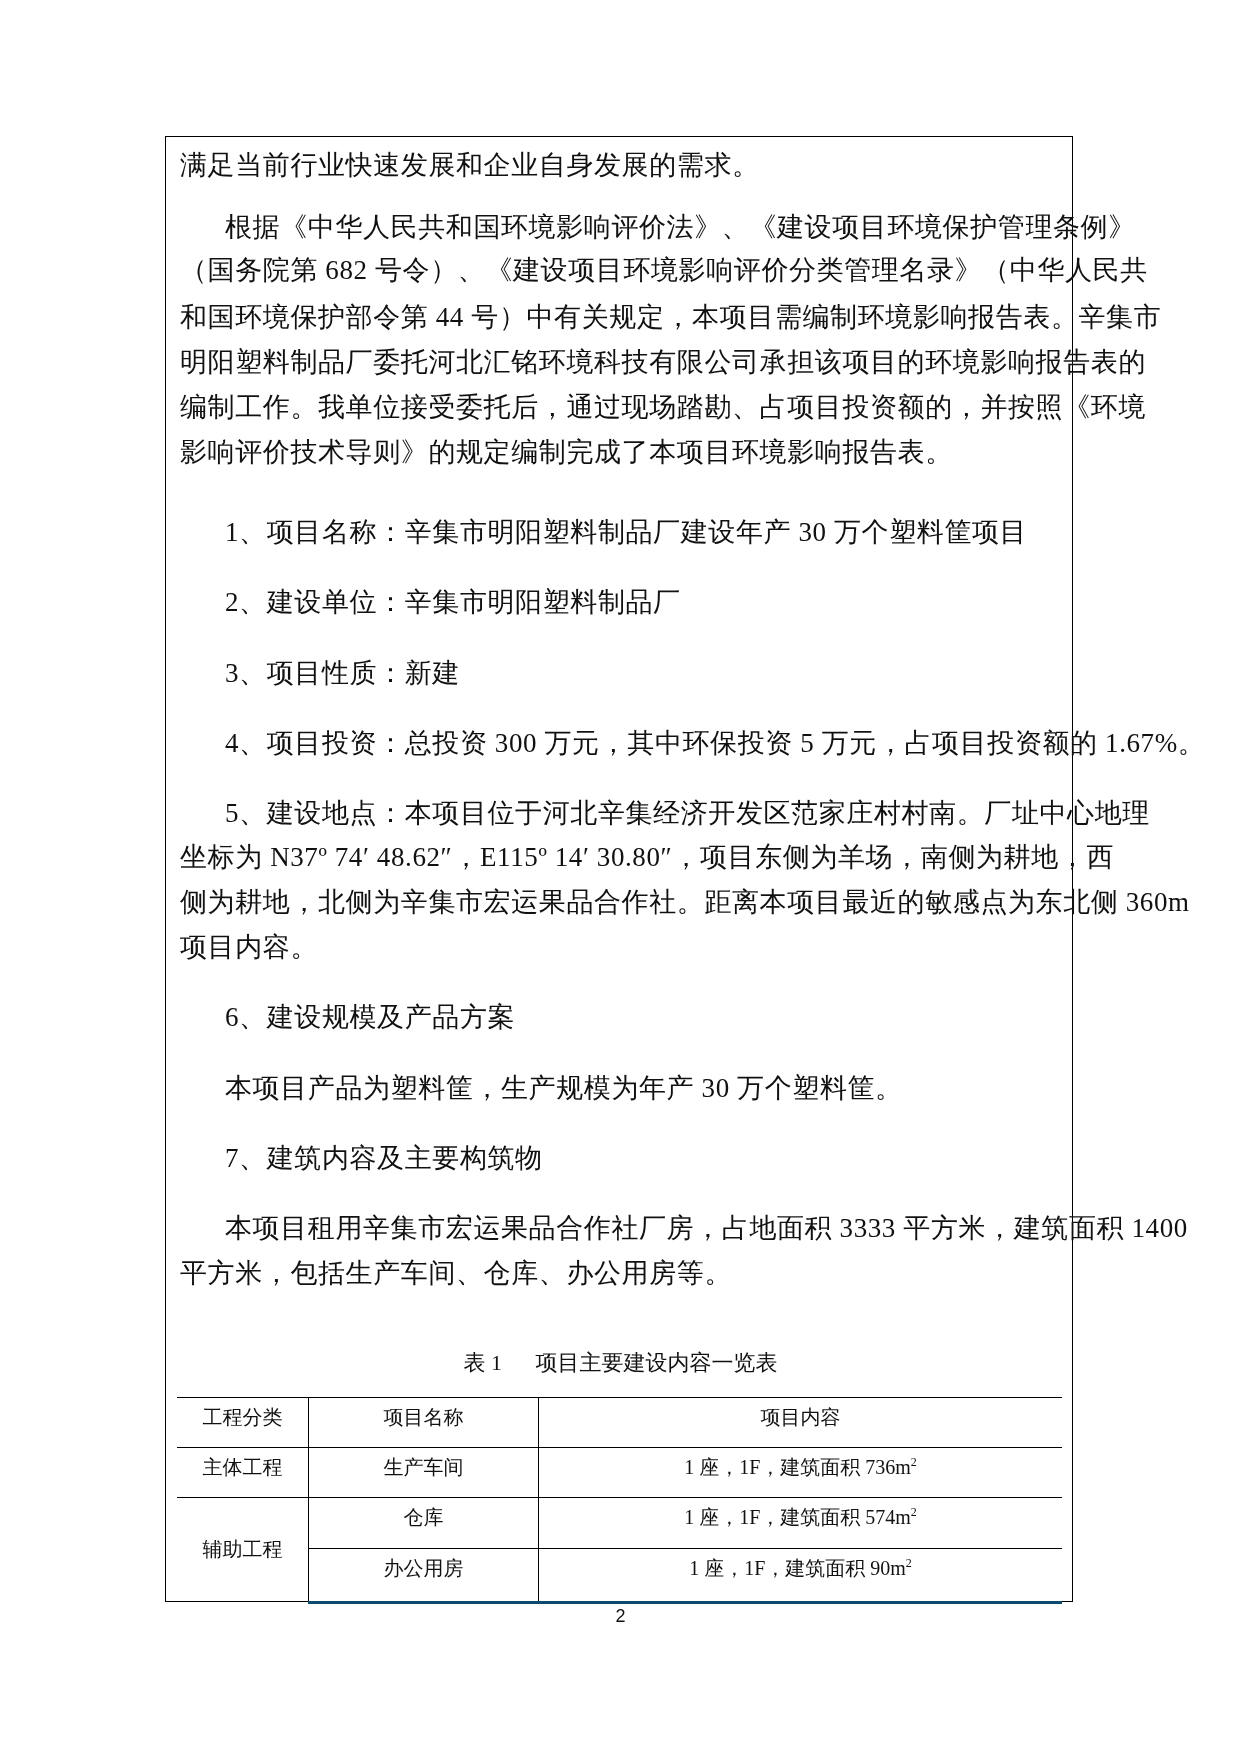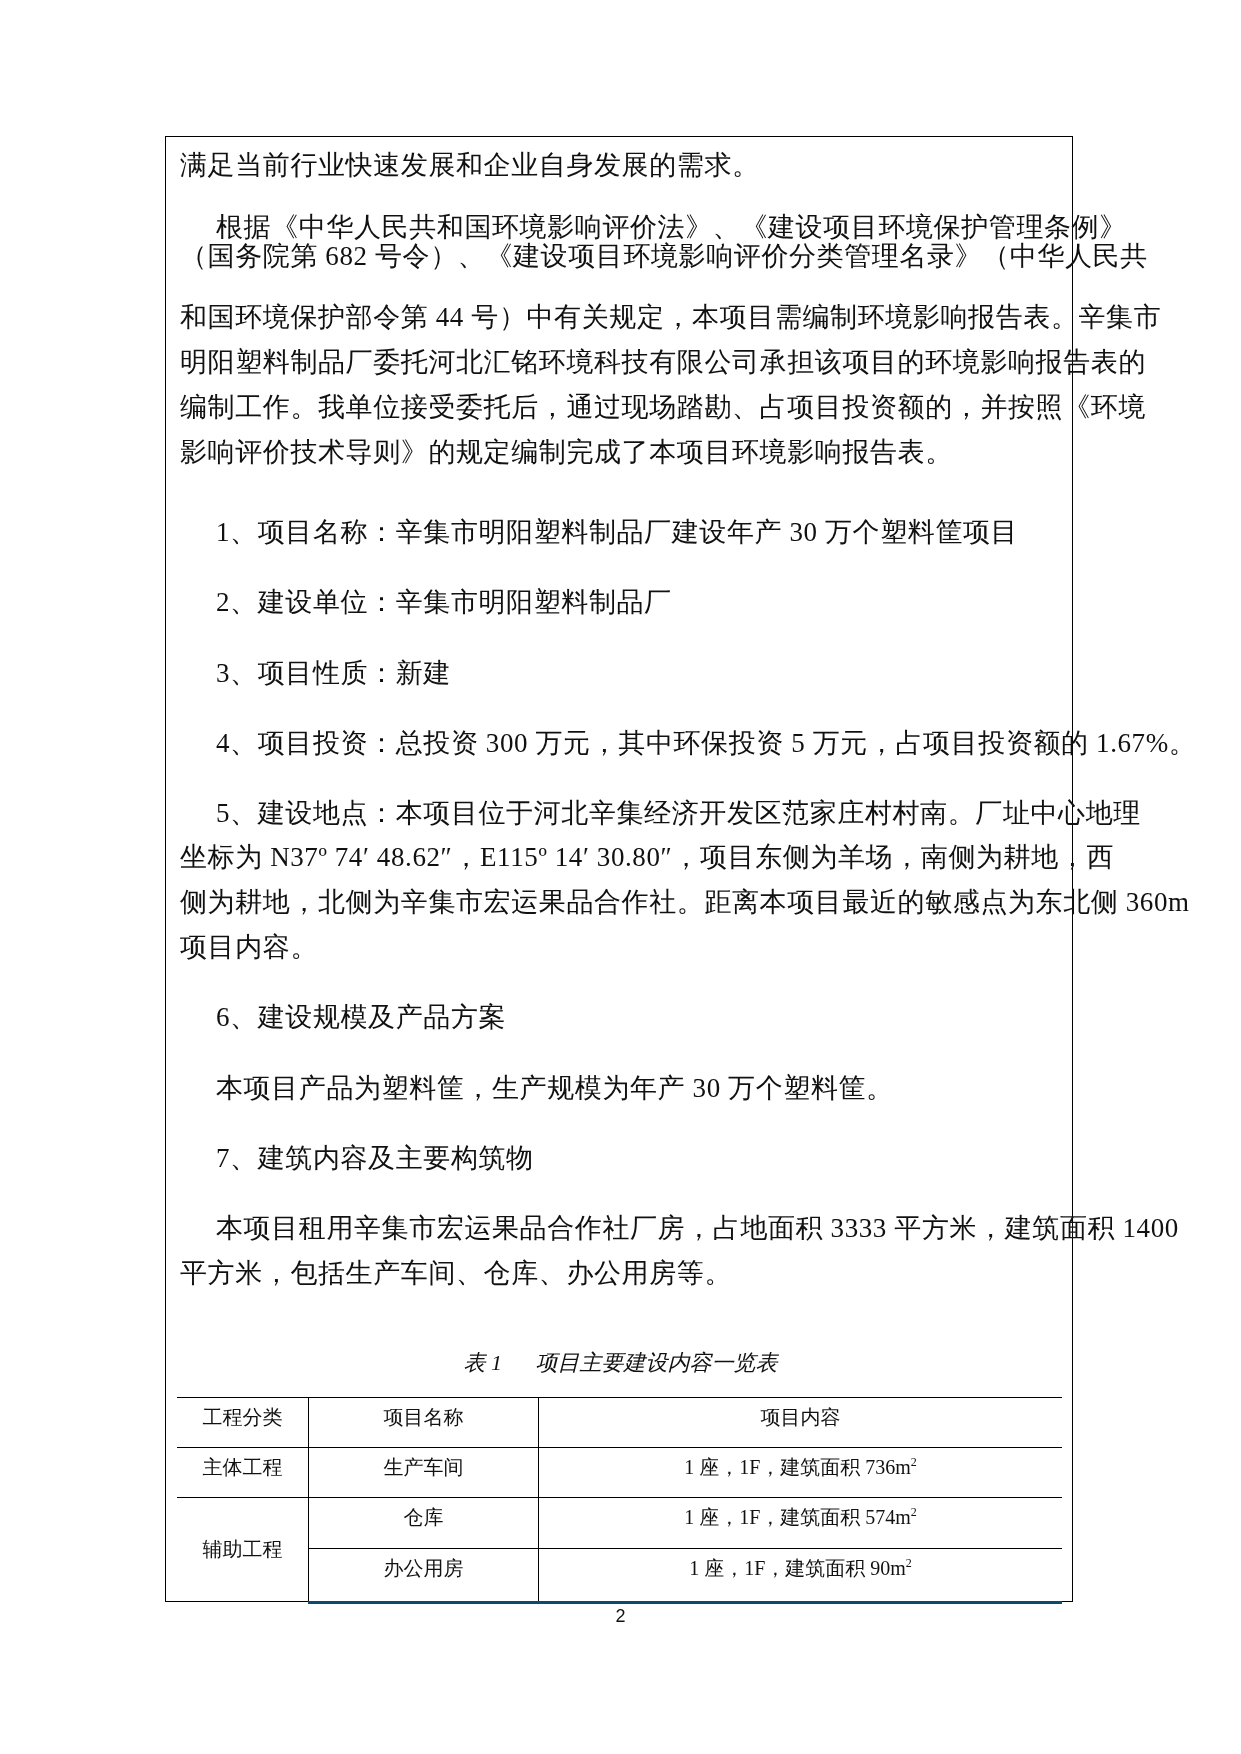--- a/index.html
+++ b/index.html
@@ -1,42 +1,42 @@
 <!DOCTYPE html>
 <html><head>
 <meta charset="utf-8">
 <style>
   html, body { margin: 0; padding: 0; background: #ffffff; }
   body { width: 1241px; height: 1754px; position: relative; overflow: hidden;
          font-family: "Liberation Serif", "DejaVu Serif", serif; color: #111; }
   .frame { position: absolute; left: 165px; top: 136px; width: 908px; height: 1466px;
            border: 1.5px solid #000; box-sizing: border-box; }
   .line { position: absolute; left: 180px; font-size: 27px; line-height: 30px; white-space: nowrap; letter-spacing: 0.6px; }
-  .ind { left: 216px; }
+  .ind { left: 225px; }
   .caption { position: absolute; left: 0; width: 1241px; text-align: center; font-size: 22px; top: 1348px; }
-  .caption span { margin: 16px 14px; font-style: italic; }
+  .caption span { margin: 16px 14px; }
   table.t { position: absolute; left: 177px; top: 1397px; width: 885px; border-collapse: collapse;
             font-size: 20px; }
   table.t td { border-top: 1.3px solid #000; text-align: center; vertical-align: top; padding-top: 6px; }
   table.t tr.last td { border-bottom: 3px solid #0c4a6e; }
   table.t td.c1 { width: 129px; border-right: 1.3px solid #000; }
   table.t td.c2 { width: 227px; border-right: 1.3px solid #000; }
   table.t td.mid { vertical-align: middle; padding-top: 0; }
   .pageno { position: absolute; left: 0; width: 1241px; text-align: center; top: 1606px;
             font-family: "Liberation Sans", sans-serif; font-size: 18px; }
   sup { font-size: 12px; }
 </style>
 </head>
 <body>
 
 <div class="frame"></div>
 
 <div class="line" style="top:150px">满足当前行业快速发展和企业自身发展的需求。</div>
 <div class="line ind" style="top:212px">根据《中华人民共和国环境影响评价法》、《建设项目环境保护管理条例》</div>
-<div class="line" style="top:241px">（国务院第 682 号令）、《建设项目环境影响评价分类管理名录》（中华人民共</div>
+<div class="line" style="top:255px">（国务院第 682 号令）、《建设项目环境影响评价分类管理名录》（中华人民共</div>
 <div class="line" style="top:302px">和国环境保护部令第 44 号）中有关规定，本项目需编制环境影响报告表。辛集市</div>
 <div class="line" style="top:347px">明阳塑料制品厂委托河北汇铭环境科技有限公司承担该项目的环境影响报告表的</div>
 <div class="line" style="top:392px">编制工作。我单位接受委托后，通过现场踏勘、占项目投资额的，并按照《环境</div>
 <div class="line" style="top:437px">影响评价技术导则》的规定编制完成了本项目环境影响报告表。</div>
 
 <div class="line ind" style="top:517px">1、项目名称：辛集市明阳塑料制品厂建设年产 30 万个塑料筐项目</div>
 <div class="line ind" style="top:587px">2、建设单位：辛集市明阳塑料制品厂</div>
 <div class="line ind" style="top:658px">3、项目性质：新建</div>
 <div class="line ind" style="top:728px">4、项目投资：总投资 300 万元，其中环保投资 5 万元，占项目投资额的 1.67%。</div>
 

